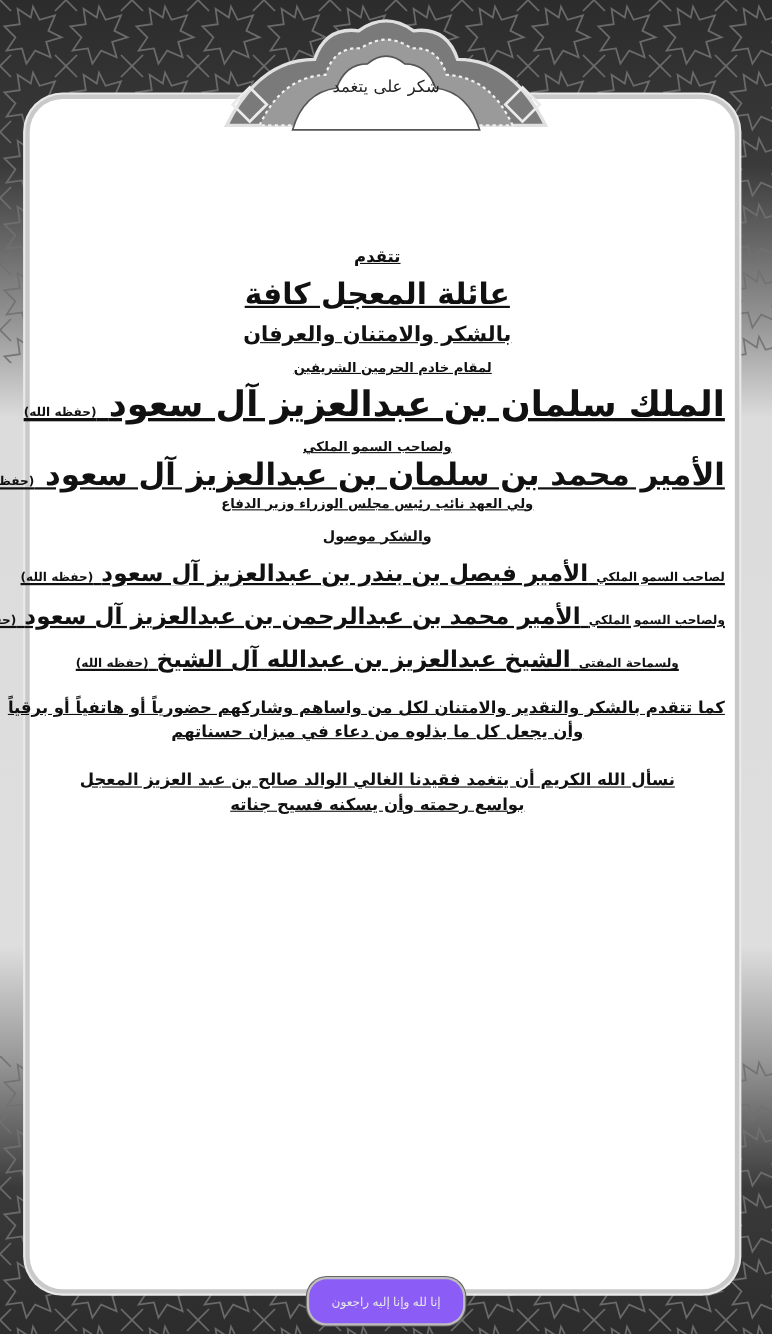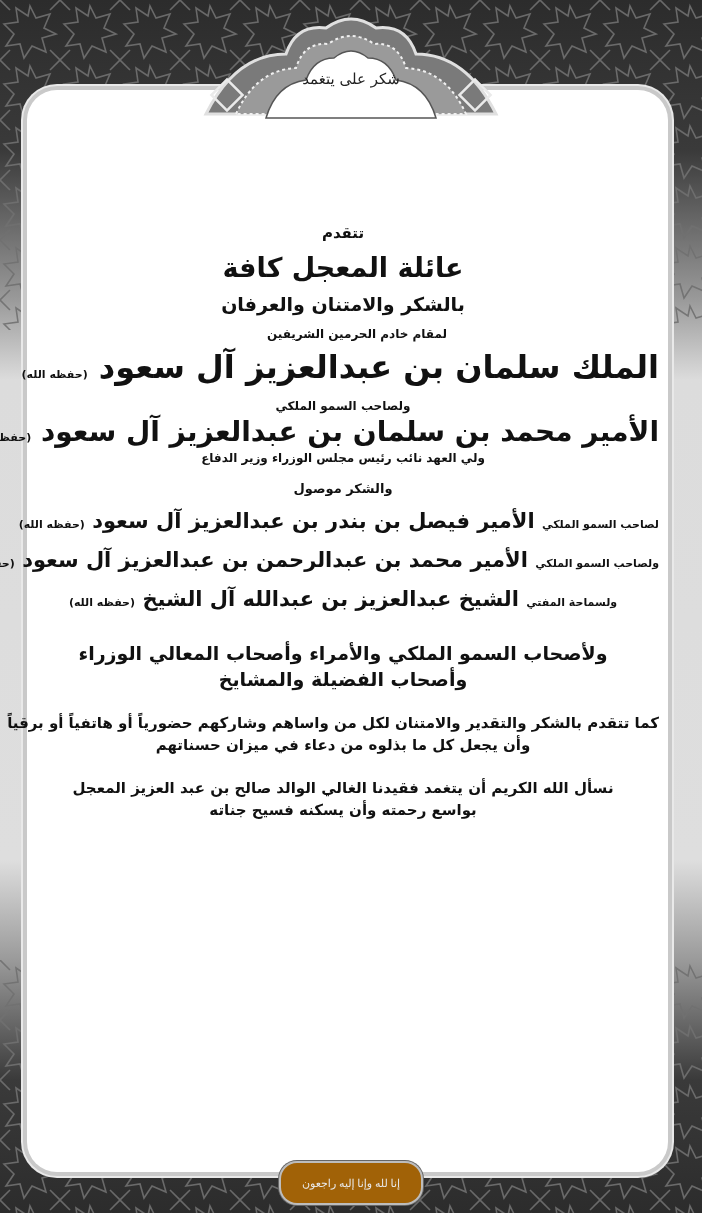--- a/index.html
+++ b/index.html
@@ -23,44 +23,44 @@
   .ornament {
     position:absolute; left:196px; top:14px; width:310px; height:110px;
   }
   .ornament-title {
     position:absolute; left:0; right:0; top:56px;
     text-align:center; font-family:"DejaVu Serif", serif; font-size:15px; color:#222;
     direction:rtl;
   }
   .content {
     position:absolute; left:27px; top:220px; width:632px;
-    text-align:center; direction:rtl; color:#111;
+    text-align:center; direction:rtl; color:#111;text-decoration:underline;
   }
   .l { display:block; font-weight:bold; white-space:nowrap; }
   .presents { font-size:15px; margin-top:4px; letter-spacing:2px; }
   .family { font-size:27px; margin-top:10px; }
   .thanks { font-size:19px; margin-top:10px; letter-spacing:1px; }
   .to-custodian { font-size:12px; margin-top:12px;margin-left:28px; }
   .king { font-size:32px; margin-top:6px; line-height:1.25; }
   .small-paren { font-size:11px; font-weight:bold; }
   .and-royal { font-size:12px; margin-top:12px; }
   .crown-prince { font-size:28px; margin-top:2px; line-height:1.2; }
   .cp-titles { font-size:12px; margin-top:2px; }
   .also { font-size:13px; margin-top:16px; }
   .honoree { font-size:21px; margin-top:12px; line-height:1.3; }
   .honoree .pre { font-size:11px; font-weight:bold; }
   .group { font-size:19px; line-height:1.35; margin-top:28px; }
   .para { font-size:15px; line-height:1.45; margin-top:20px; }
   .prayer { font-size:15px; line-height:1.45; margin-top:22px; }
   .footer-badge {
     position:absolute; left:281px; top:1163px; width:140px; height:40px;
-    background:#a16207; border-radius:16px;
+    background:#8b5cf6; border-radius:16px;
     box-shadow:0 0 0 2px #bdbdbd, 0 0 0 3px #666;
     color:#e8e8e8; display:flex; align-items:center; justify-content:center;
-    font-family:Liberation Serif, serif; font-size:11px; direction:rtl; white-space:nowrap;
+    font-family:Liberation Sans, sans-serif; font-size:11px; direction:rtl; white-space:nowrap;
   }
 </style>
 </head>
 <body>
 
 <div class="bg">
   <svg width="702" height="1213" viewBox="0 0 702 1213">
     <defs>
       <pattern id="stars" width="60" height="60" patternUnits="userSpaceOnUse">
         <g fill="none" stroke="#707070" stroke-width="1.6">
@@ -118,24 +118,20 @@
     <span class="pre">ولصاحب السمو الملكي</span>
     <span>الأمير محمد بن عبدالرحمن بن عبدالعزيز آل سعود</span>
     <span class="small-paren">(حفظه الله)</span>
   </span>
   <span class="l honoree">
     <span class="pre">ولسماحة المفتي</span>
     <span>الشيخ عبدالعزيز بن عبدالله آل الشيخ</span>
     <span class="small-paren">(حفظه الله)</span>
   </span>
 
-  <div class="group">
-    <span class="l">ولأصحاب السمو الملكي والأمراء وأصحاب المعالي الوزراء</span>
-    <span class="l">وأصحاب الفضيلة والمشايخ</span>
-  </div>
 
   <div class="para">
     <span class="l">كما تتقدم بالشكر والتقدير والامتنان لكل من واساهم وشاركهم حضورياً أو هاتفياً أو برقياً</span>
     <span class="l">وأن يجعل كل ما بذلوه من دعاء في ميزان حسناتهم</span>
   </div>
 
   <div class="prayer">
     <span class="l">نسأل الله الكريم أن يتغمد فقيدنا الغالي الوالد صالح بن عبد العزيز المعجل</span>
     <span class="l">بواسع رحمته وأن يسكنه فسيح جناته</span>
   </div>

